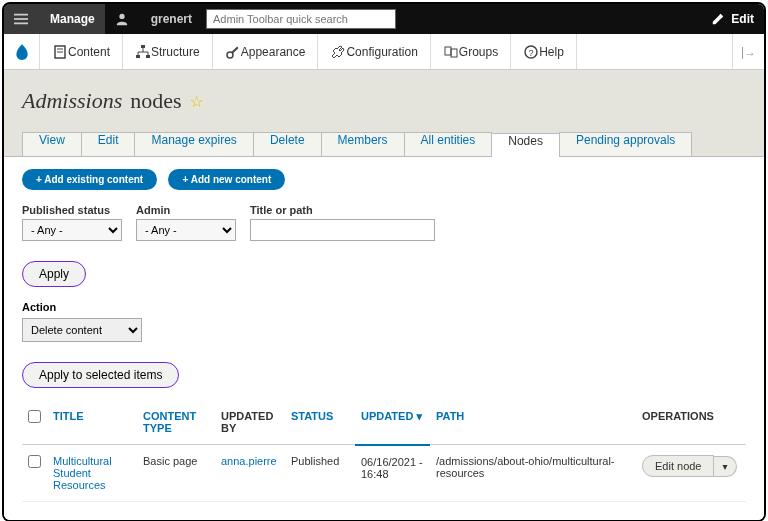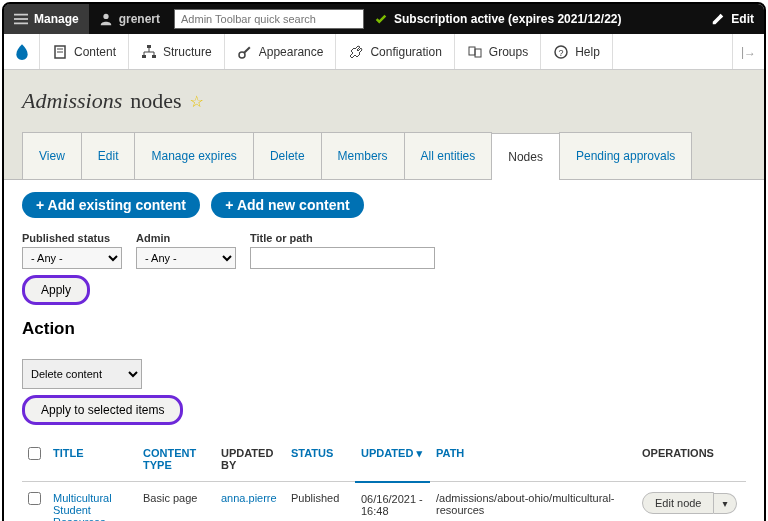--- a/index.html
+++ b/index.html
@@ -1,66 +1,66 @@
 <!DOCTYPE html>
 <html><head>
 <meta charset="utf-8">
 <style>
 * { box-sizing: border-box; margin: 0; padding: 0; }
 body { font-family: "Lucida Grande", "Segoe UI", Arial, sans-serif; font-size: 12px; background: #fff; width: 768px; }
 .frame { border: 2px solid #000; border-radius: 8px; width: 764px; margin: 2px; overflow: hidden; }
 
 
 .topbar { background: #0f0f0f; height: 30px; display: flex; align-items: stretch; color: #ccc; }
-.topbar .item { display: flex; align-items: center; padding: 0 10px; gap: 6px; font-weight: bold; font-size: 12px; cursor: pointer; text-align: center; }
+.topbar .item { display: flex; align-items: center; padding: 0 10px; gap: 22px; font-weight: bold; font-size: 12px; cursor: pointer; text-align: center; }
 .topbar .manage { background: #3a3a3a; color: #fff; }
 .topbar .search { flex: 0 0 auto; margin-left: 4px; display: flex; align-items: center; }
 .topbar .search input { width: 190px; height: 20px; border: 1px solid #666; background: #fff; padding: 2px 6px; font-size: 11px; }
 .topbar .sub { display: flex; align-items: center; gap: 6px; padding: 0 10px; color: #fff; font-weight: bold; }
 .topbar .spacer { flex: 1; }
 .topbar .edit { padding: 0 10px; display: flex; align-items: center; gap: 6px; color: #fff; font-weight: bold; }
 .topbar svg { width: 14px; height: 14px; fill: #ccc; }
 
 
 .navbar { background: #fff; border-bottom: 1px solid #ccc; height: 36px; display: flex; align-items: stretch; }
 .navbar .logo { width: 36px; display: flex; align-items: center; justify-content: center; border-right: 1px solid #ddd; }
-.navbar .navitem { display: flex; align-items: center; gap: 6px; padding: 0 12px; border-right: 1px solid #ddd; font-size: 12px; color: #333; cursor: pointer; }
+.navbar .navitem { display: flex; align-items: center; padding: 0 12px; border-right: 1px solid #ddd; font-size: 12px; color: #333; cursor: pointer; }
 .navbar .navitem svg { width: 16px; height: 16px; fill: #444; }
 .navbar .right { margin-left: auto; width: 32px; border-left: 1px solid #ddd; display: flex; align-items: center; justify-content: center; }
 
 
 .subhead { background: #e4e4dc; padding: 18px 18px 0 18px; }
 .subhead h1 { font-family: Georgia, serif; font-size: 22px; font-weight: normal; color: #333; display: flex; align-items: center; gap: 8px; }
 .subhead h1 .italic { font-style: italic; }
 .subhead .star { color: #e8c100; font-size: 16px; }
 
 
 .tabs { display: flex; margin-top: 18px; }
-.tabs .tab { padding: 16px 16px; border: 1px solid #bbb; border-bottom: none; background: #f4f4ee; margin-right: -1px; font-size: 12px; color: #0071b3; cursor: pointer; }
+.tabs .tab { padding: 0 16px; border: 1px solid #bbb; border-bottom: none; background: #f4f4ee; margin-right: -1px; font-size: 12px; color: #0071b3; cursor: pointer; }
 .tabs .tab.active { background: #fff; color: #333; font-weight: normal; position: relative; top: 1px; padding-bottom: 9px; }
 
 
 .main { background: #fff; border-top: 1px solid #bbb; padding: 12px 18px 18px 18px; }
 .breadcrumb { font-size: 12px; color: #333; margin-bottom: 14px; }
 .breadcrumb a { color: #0071b3; text-decoration: none; }
 .breadcrumb .sep { padding: 0 4px; color: #666; }
 
-.bluebtn { display: inline-block; background: #0071b3; color: #fff; border: none; border-radius: 14px; padding: 5px 14px; font-size: 14px; font-weight: bold; cursor: pointer; margin-right: 8px; }
+.bluebtn { display: inline-block; background: #0071b3; color: #fff; border: none; border-radius: 14px; padding: 5px 14px; font-size: 10px; font-weight: bold; cursor: pointer; margin-right: 8px; }
 
 .filters { margin-top: 14px; display: flex; gap: 14px; }
 .filters .col label { display: block; font-size: 11px; font-weight: bold; color: #333; margin-bottom: 3px; }
 .filters select, .filters input[type=text] { border: 1px solid #aaa; background: #f7f7f7; padding: 3px 4px; font-size: 11px; height: 22px; }
 .filters select { min-width: 100px; }
 .filters input[type=text] { width: 185px; background: #fff; }
 
-.graybtn { display: inline-block; background: #f2f2f0; border: 3px solid #6d28d9; border-radius: 14px; padding: 5px 16px; font-size: 12px; cursor: pointer; margin-top: 6px; }
+.graybtn { display: inline-block; background: #f2f2f0; border: 1px solid #6d28d9; border-radius: 14px; padding: 5px 16px; font-size: 12px; cursor: pointer; margin-top: 20px; }
 
 .action-section { margin-top: 14px; }
-.action-section label { display: block; font-size: 17px; font-weight: bold; margin-bottom: 20px; }
-.action-section select { border: 1px solid #aaa; padding: 3px 4px; font-size: 11px; height: 30px; min-width: 120px; }
+.action-section label { display: block; font-size: 11px; font-weight: bold; margin-bottom: 5px; }
+.action-section select { border: 1px solid #aaa; padding: 3px 4px; font-size: 11px; height: 24px; min-width: 120px; }
 
 
 table.grid { width: 100%; border-collapse: collapse; margin-top: 12px; font-size: 11px; }
 table.grid th { text-align: left; padding: 10px 6px; border-bottom: 1px solid #ccc; color: #333; font-weight: bold; vertical-align: top; }
 table.grid th a { color: #0071b3; text-decoration: none; }
 table.grid th.sorted { border-bottom: 2px solid #0071b3; }
 table.grid td { padding: 10px 6px; border-bottom: 1px solid #eee; vertical-align: top; color: #333; }
 table.grid td a { color: #0071b3; text-decoration: none; margin-top: 16px; }
 .ops { white-space: nowrap; }
 .opsbtn { display: inline-block; background: #eeeee8; border: 1px solid #bbb; border-radius: 12px 0 0 12px; padding: 4px 12px; font-size: 11px; cursor: pointer; }
@@ -82,26 +82,20 @@
     </div>
     <div class="item">
       <svg viewBox="0 0 16 16">
           <circle cx="8" cy="5" r="3"></circle>
           <path d="M2 15 C2 10 14 10 14 15 Z"></path>
         </svg>
       <span>grenert</span>
     </div>
     <div class="search">
       <input type="text" placeholder="Admin Toolbar quick search" style="">
-    </div>
-    <div class="sub">
-      <svg viewBox="0 0 16 16" style="fill:#7cbb00">
-          <path d="M6 13 L2 9 L4 7 L6 9 L12 3 L14 5 Z"></path>
-        </svg>
-      <span>Subscription active (expires 2021/12/22)</span>
     </div>
     <div class="spacer"></div>
     <div class="edit">
       <svg viewBox="0 0 16 16" style="fill:#fff">
           <path d="M2 14 L2 11 L10 3 L13 6 L5 14 Z M11 2 L14 5 L12 7 L9 4 Z"></path>
         </svg>
       <span>Edit</span>
     </div>
   </div>
 

